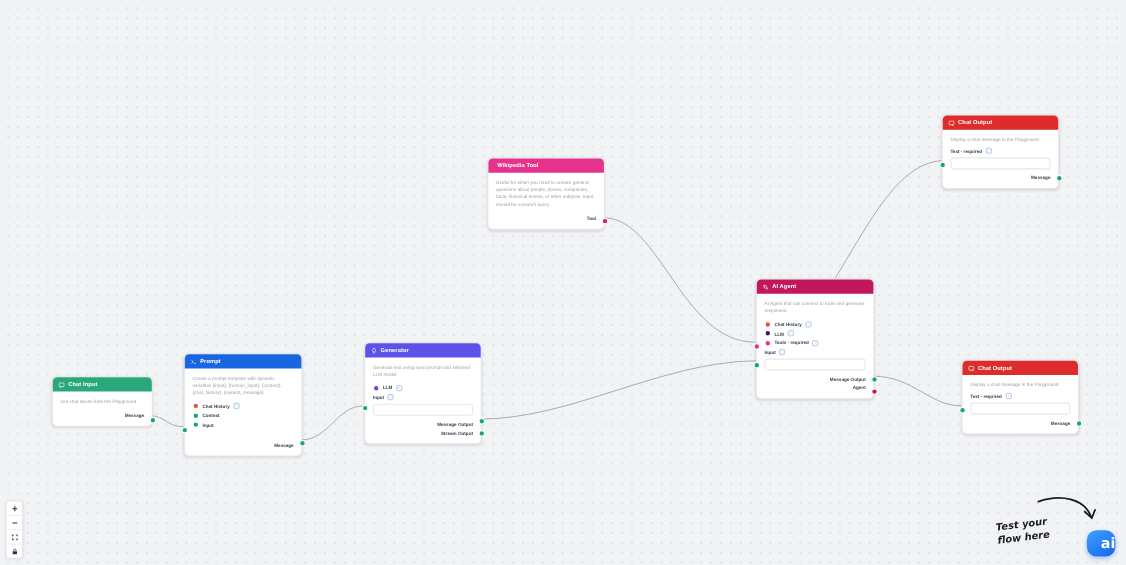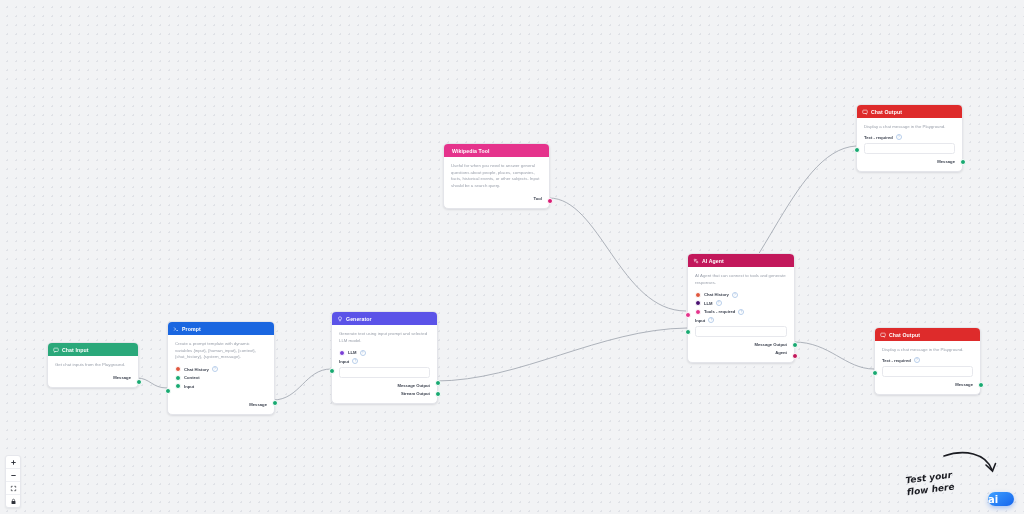--- a/index.html
+++ b/index.html
@@ -102,25 +102,25 @@
   .hand{
     position:absolute;
     font-family:"DejaVu Sans",sans-serif;
     font-size:9px;font-weight:bold;font-style:italic;
     color:#1b1c22;line-height:1.35;
     transform:rotate(-7deg);
     left:0;top:20px;width:72px;
   }
   #ai-button{
     position:absolute;right:2px;bottom:2px;
-    width:26px;height:14px;border-radius:9px;
+    width:26px;height:24px;border-radius:9px;
     background:linear-gradient(145deg,#3fa0ff 0%,#1565ed 100%);
     box-shadow:0 2px 5px rgba(21,101,237,.35);
-    display:flex;align-items:center;justify-content:flex-start;
-    color:#fff;font-size:10px;font-weight:bold;
+    display:flex;align-items:center;justify-content:flex-end;
+    color:#fff;font-size:13px;font-weight:bold;
     font-family:"DejaVu Sans",sans-serif;
     cursor:pointer;
   }
 </style>
 </head>
 <body>
 
 <div id="canvas">
 
   <svg id="edges" width="1024" height="514">

